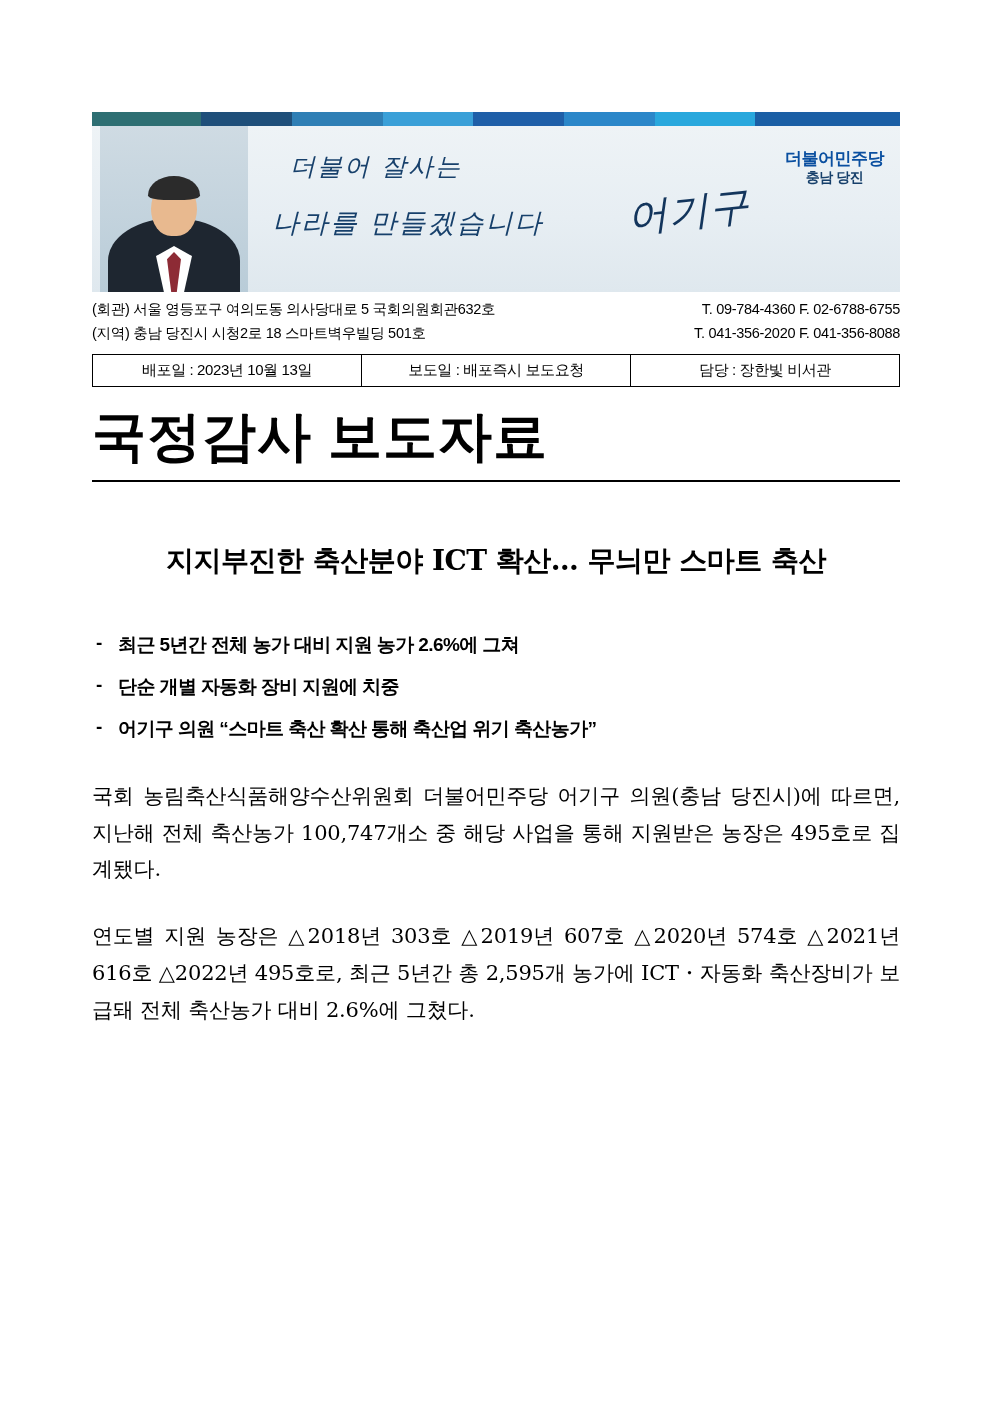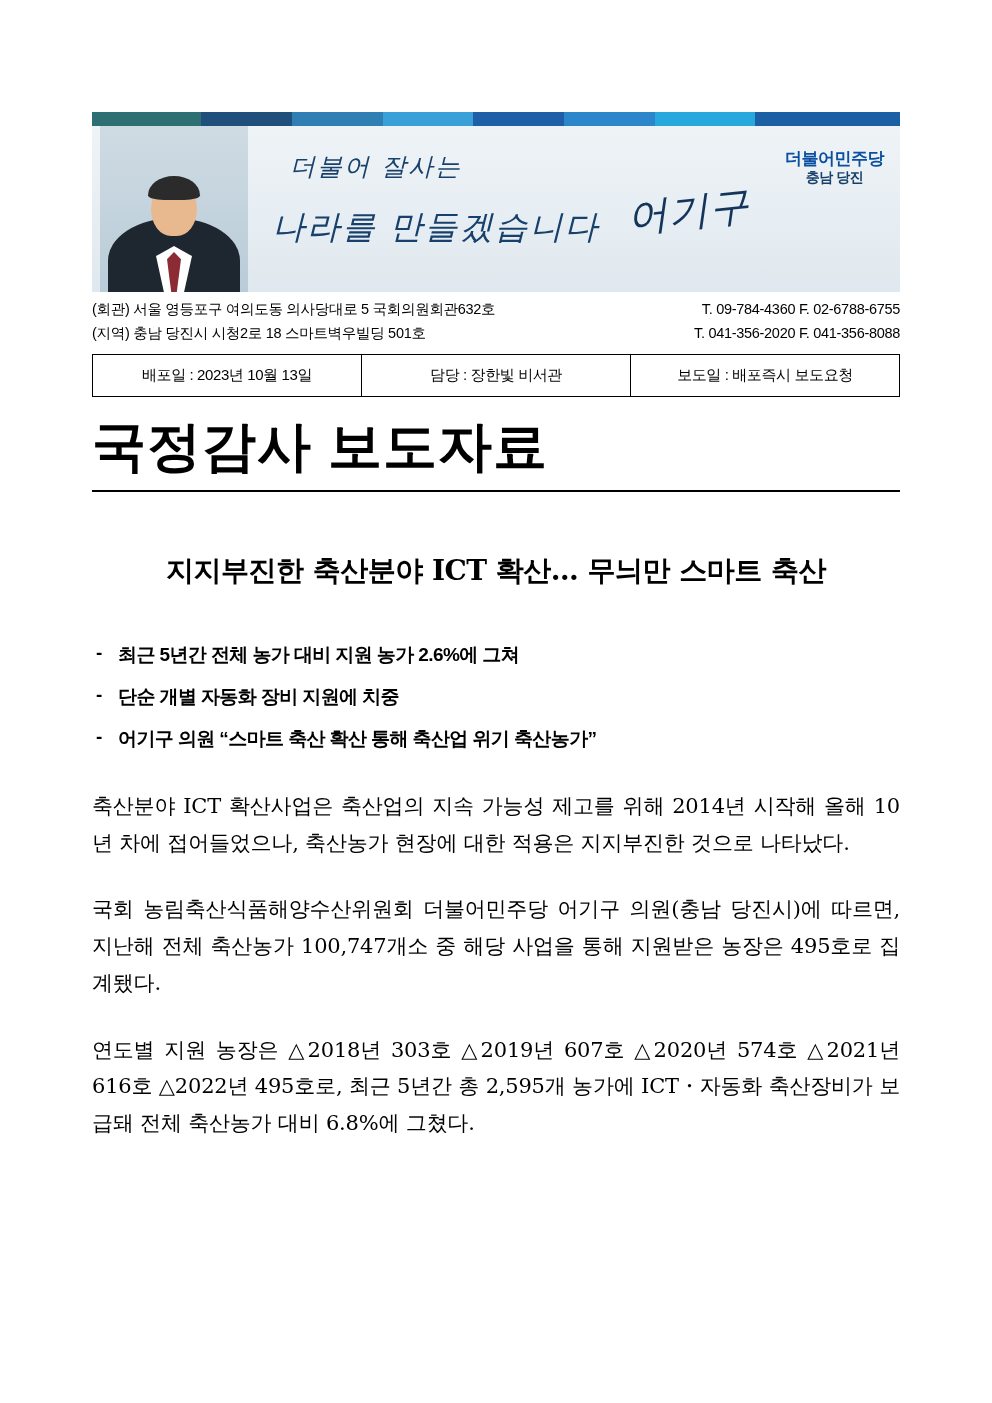--- a/index.html
+++ b/index.html
@@ -109,21 +109,21 @@
     color: #17406b;
     font-family: "DejaVu Serif", serif;
     font-style: italic;
   }
   .slogan .l1 {
     font-size: 25px;
     letter-spacing: 2px;
     margin-left: 18px;
   }
   .slogan .l2 {
-    font-size: 33px;
+    font-size: 27px;
     letter-spacing: 2px;
     margin-top: 22px;
   }
   .signature {
     position: absolute;
     right: 150px;
     top: 58px;
     font-size: 40px;
     color: #13355c;
     font-family: "DejaVu Serif", serif;
@@ -164,21 +164,21 @@
     white-space: nowrap;
   }
   .addr-row .right { padding-left: 10px; }
 
   
   .info-table {
     margin-top: 8px;
     width: 100%;
     border: 1px solid #000;
     display: flex;
-    height: 43px;
+    height: 33px;
     box-sizing: border-box;
   }
   .info-cell {
     flex: 1;
     display: flex;
     align-items: center;
     justify-content: center;
     font-size: 15px;
     letter-spacing: -0.4px;
   }
@@ -277,22 +277,22 @@
       <span class="right">T. 09-784-4360   F. 02-6788-6755</span>
     </div>
     <div class="addr-row">
       <span>(지역) 충남 당진시 시청2로 18 스마트벽우빌딩 501호</span>
       <span class="right">T. 041-356-2020   F. 041-356-8088</span>
     </div>
   </div>
 
   <div class="info-table">
     <div class="info-cell">배포일 : 2023년 10월 13일</div>
+    <div class="info-cell">보도일 : 배포즉시 보도요청</div>
     <div class="info-cell">담당 : 장한빛 비서관</div>
-    <div class="info-cell">보도일 : 배포즉시 보도요청</div>
   </div>
 
   <div class="doc-title">국정감사 보도자료</div>
   <div class="rule"></div>
 
   <div class="headline">지지부진한 축산분야 ICT 확산… 무늬만 스마트 축산</div>
 
   <div class="bullets">
     <div class="bullet">
       <span class="dash">-</span>
@@ -302,18 +302,17 @@
       <span class="dash">-</span>
       <span>단순 개별 자동화 장비 지원에 치중</span>
     </div>
     <div class="bullet">
       <span class="dash">-</span>
       <span>어기구 의원 “스마트 축산 확산 통해 축산업 위기 축산농가”</span>
     </div>
   </div>
 
   <div class="body">
-    <p>축산분야 ICT 확산사업은 축산업의 지속 가능성 제고를 위해 2014년 시작해 올해 10년 차에 접어들었으나, 축산농가 현장에 대한 적용은 지지부진한 것으로 나타났다.</p>
     <p>국회 농림축산식품해양수산위원회 더불어민주당 어기구 의원(충남 당진시)에 따르면, 지난해 전체 축산농가 100,747개소 중 해당 사업을 통해 지원받은 농장은 495호로 집계됐다.</p>
-    <p>연도별 지원 농장은 △2018년 303호 △2019년 607호 △2020년 574호 △2021년 616호 △2022년 495호로, 최근 5년간 총 2,595개 농가에 ICT・자동화 축산장비가 보급돼 전체 축산농가 대비 6.8%에 그쳤다.</p>
+    <p>연도별 지원 농장은 △2018년 303호 △2019년 607호 △2020년 574호 △2021년 616호 △2022년 495호로, 최근 5년간 총 2,595개 농가에 ICT・자동화 축산장비가 보급돼 전체 축산농가 대비 2.6%에 그쳤다.</p>
   </div>
 
 </div>
 
 </body></html>

